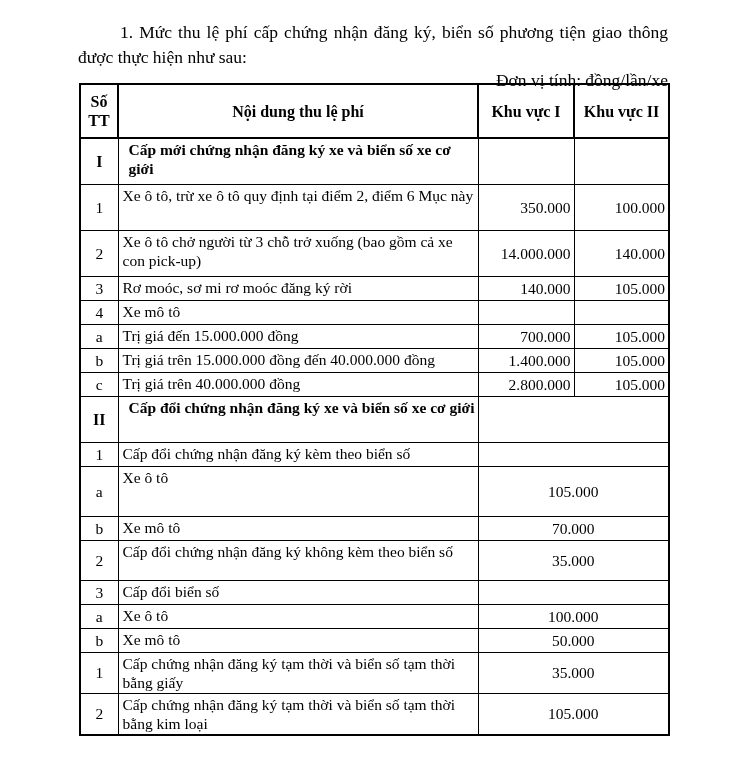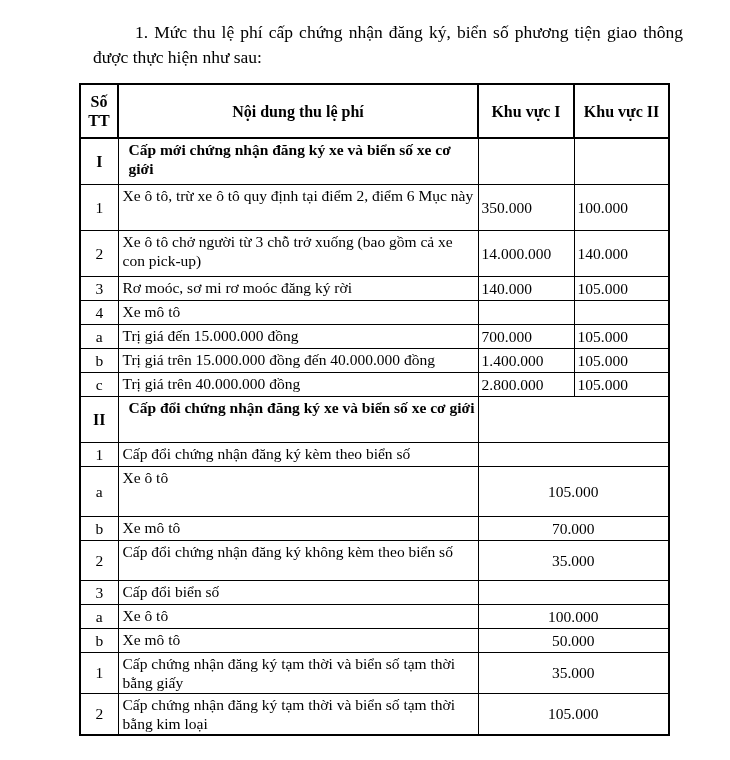--- a/index.html
+++ b/index.html
@@ -26,21 +26,20 @@
   .intro {
     position: absolute;
     left: 78px;
     top: 2px;
     width: 590px;
     font-size: 17.5px;
     line-height: 25px;
     text-align: justify;
     text-indent: 42px;
     text-justify: inter-word;
-    margin-left: 15px;
   }
   .unit-line {
     position: absolute;
     left: 78px;
     top: 50px;
     width: 590px;
     font-size: 17.5px;
     line-height: 25px;
     text-align: right;
   }
@@ -101,21 +100,21 @@
   td.desc {
     text-align: left;
     vertical-align: top;
     padding: 1px 2px 1px 4px;
   }
   td.desc.bold {
     font-weight: bold;
     padding-left: 10px;
   }
   td.val {
-    text-align: left;
+    text-align: right;
     vertical-align: middle;
     padding: 1px 3px;
   }
   td.val.merged {
     text-align: center;
     vertical-align: middle;
   }
 
   
   tr.r-tall   td { height: 46px; }
@@ -127,20 +126,21 @@
   tr.r-xtall td.desc,
   tr.r-mid td.desc { vertical-align: top; }
 </style>
 </head>
 <body>
 
 <div class="page">
 
   <p class="intro">1. Mức thu lệ phí cấp chứng nhận đăng ký, biển số phương tiện giao thông được thực hiện như sau:</p>
 
+  <p class="unit-line">Đơn vị tính: đồng/lần/xe</p>
 
   <table class="fee-table">
     <colgroup>
       <col class="c-stt">
       <col class="c-desc">
       <col class="c-kv1">
       <col class="c-kv2">
     </colgroup>
     <thead>
       <tr>

